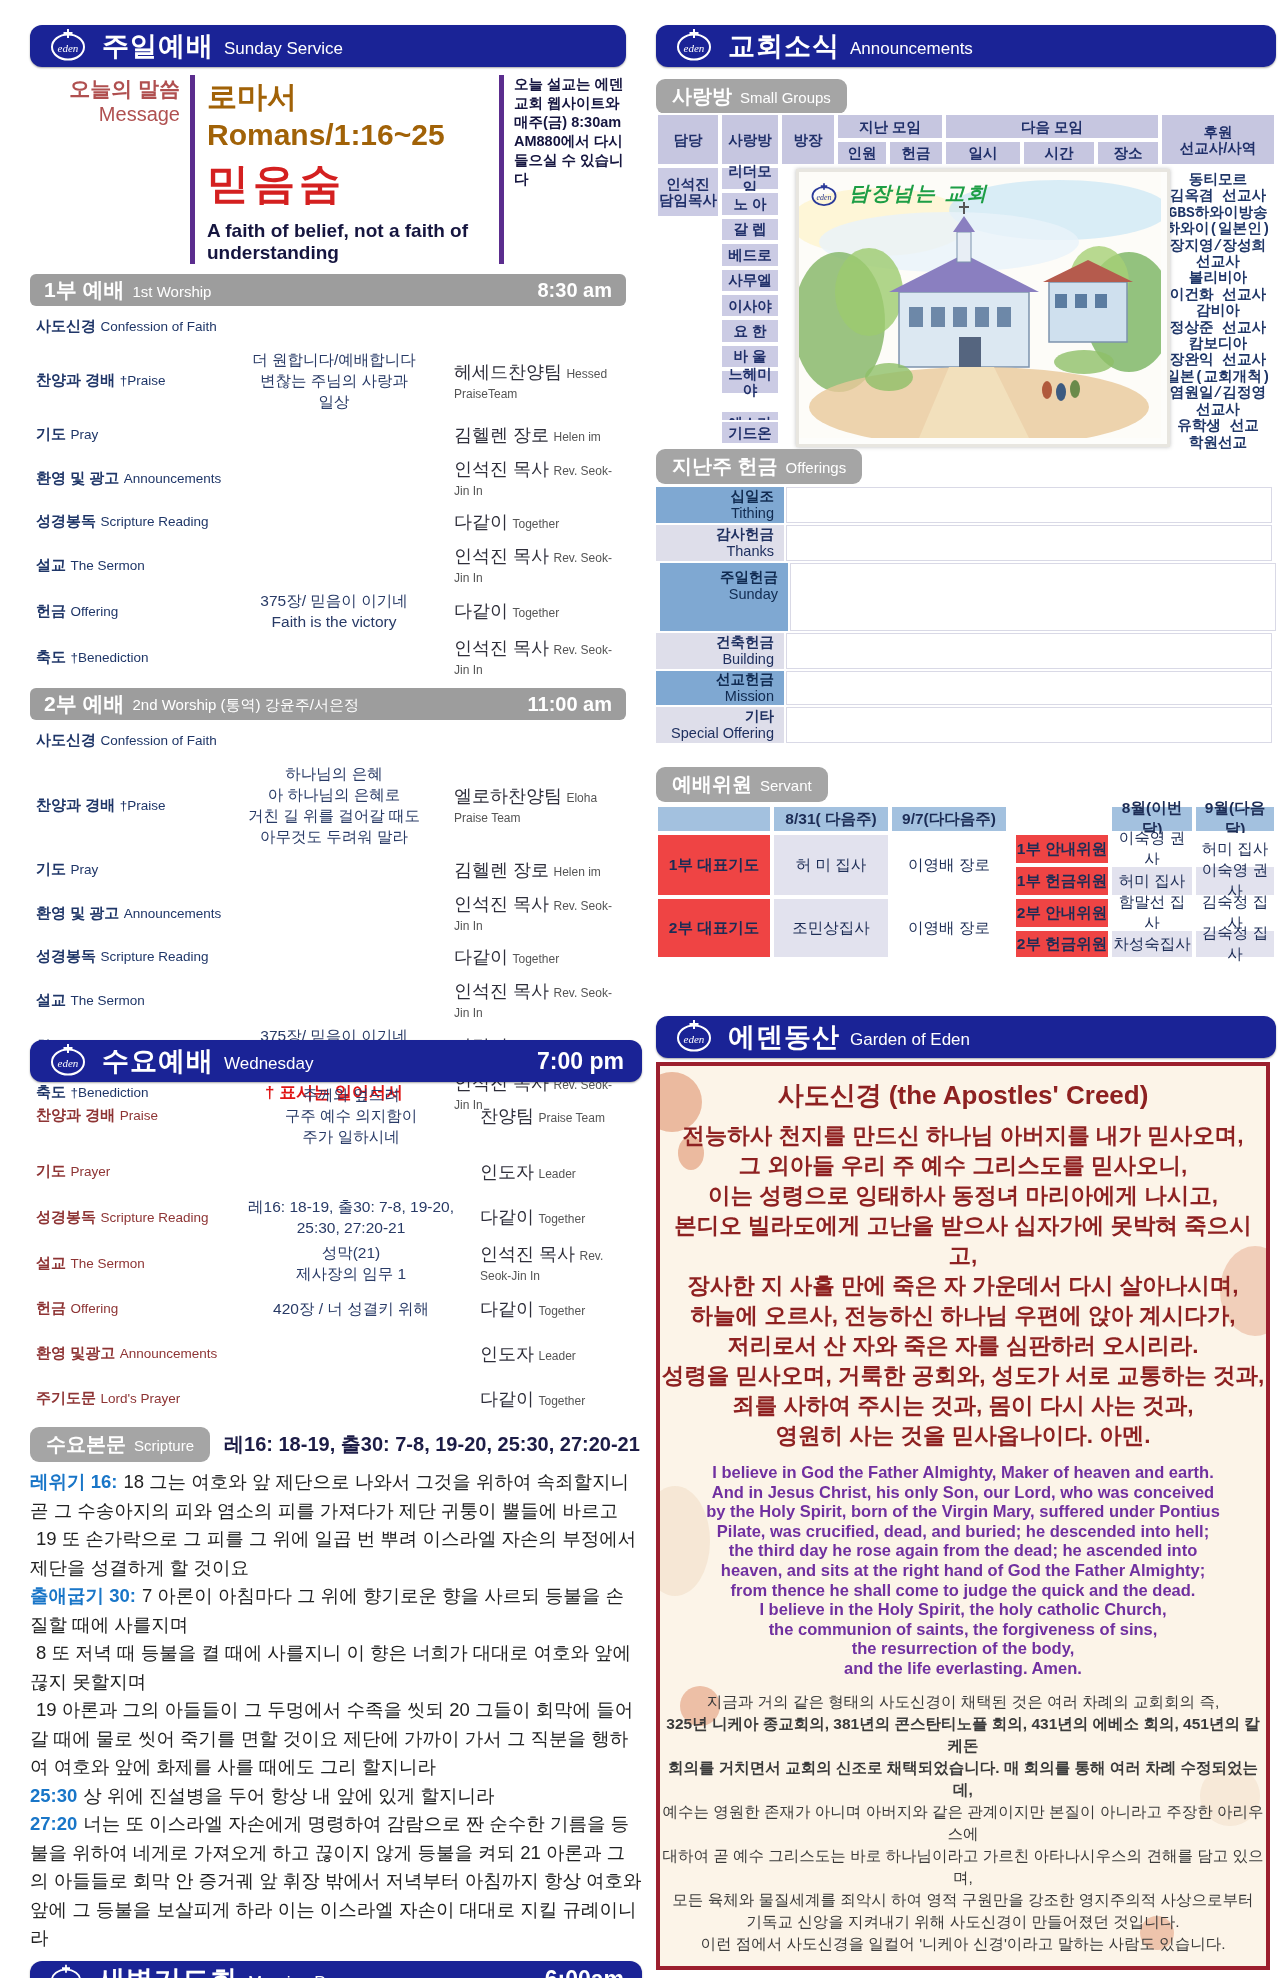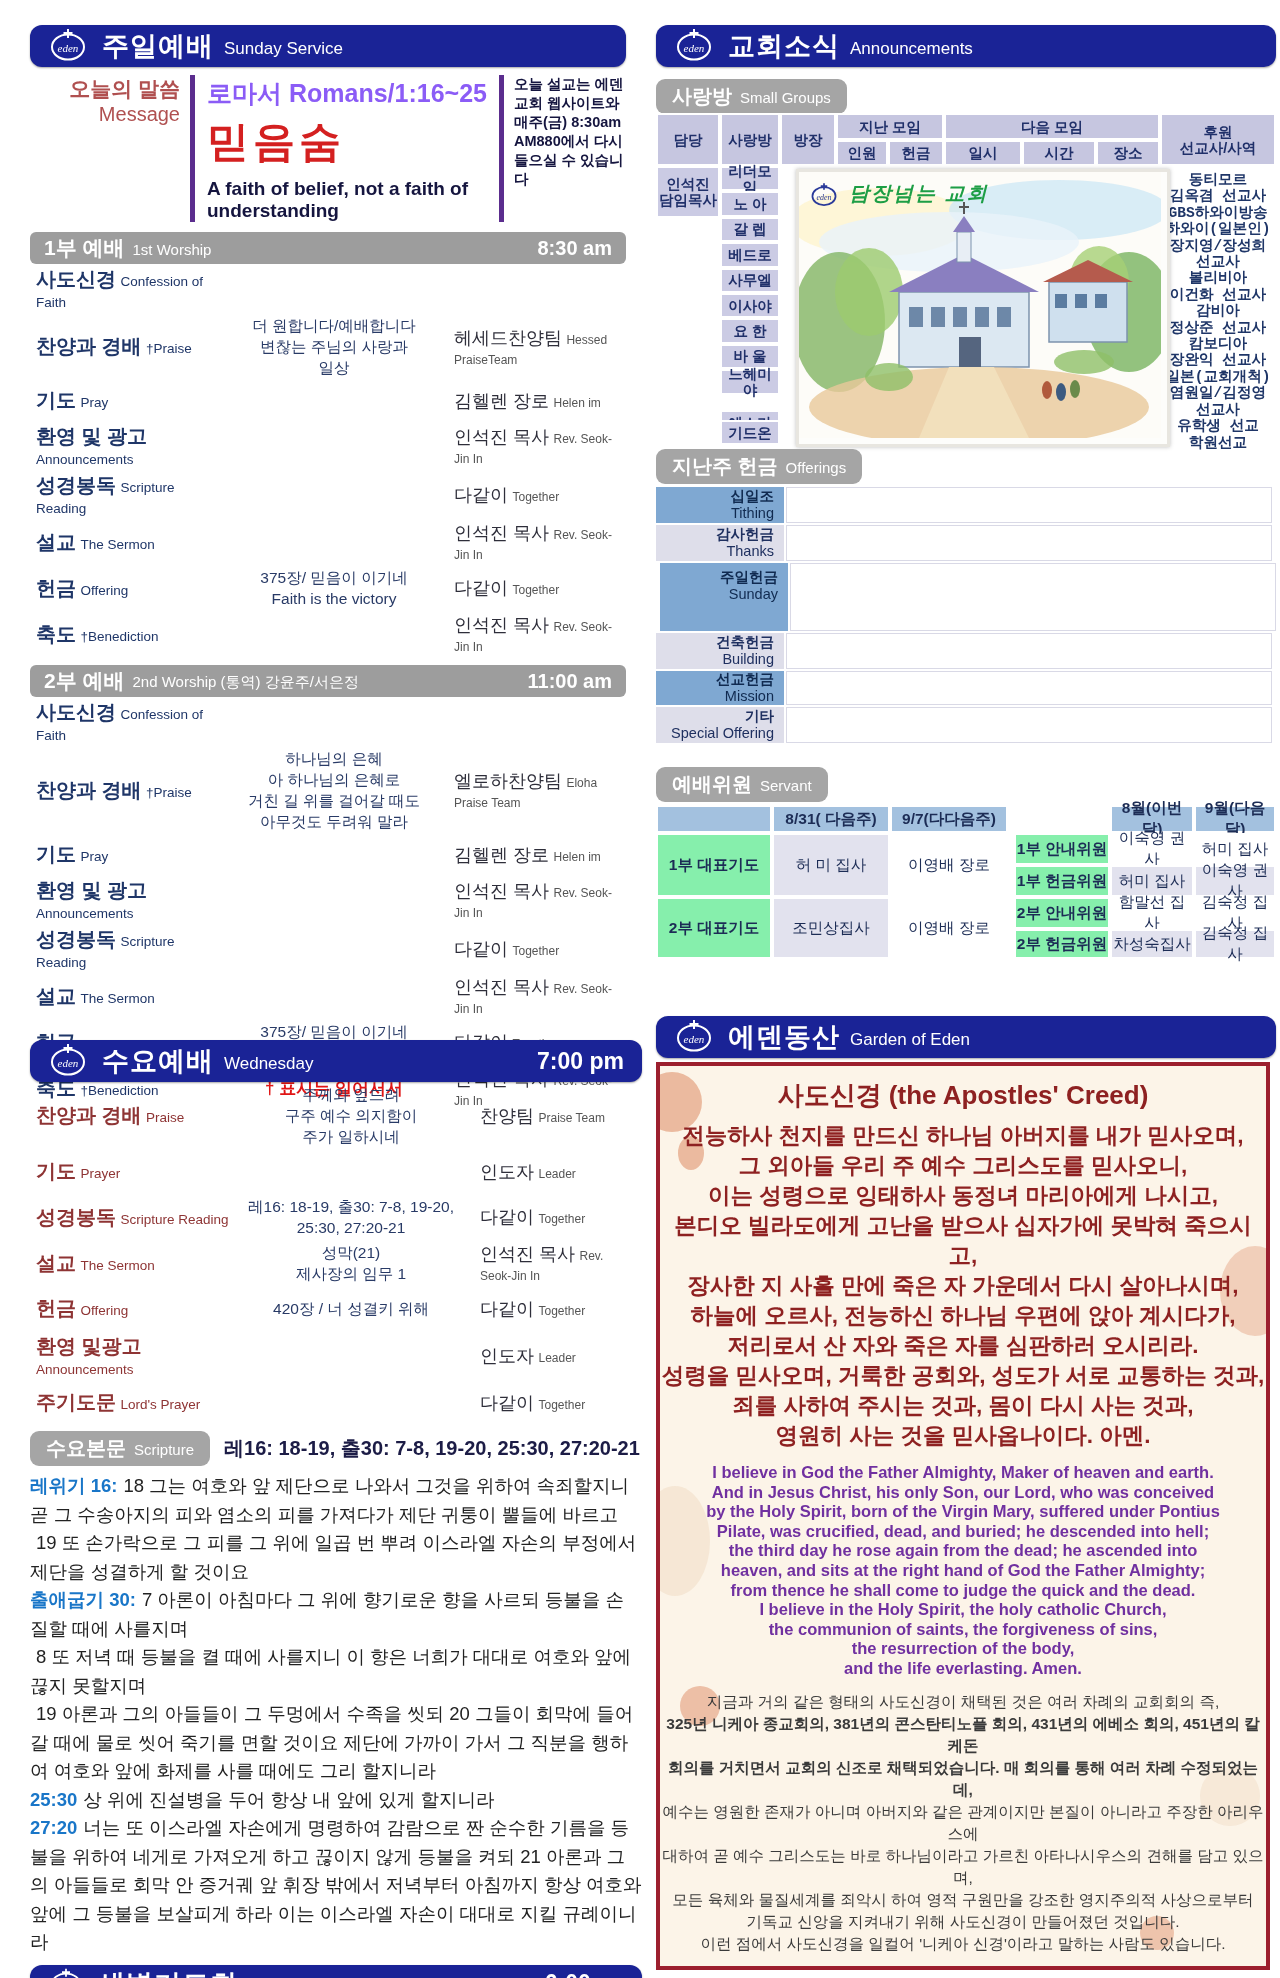--- a/index.html
+++ b/index.html
@@ -21,35 +21,35 @@
   .graybar .time{margin-left:auto;font-size:20px;font-weight:bold;}
   .graytag{display:inline-flex;align-items:baseline;background:#a5a5a5;border-radius:9px;
            color:#fff;padding:4px 16px;}
   .graytag .kt{font-size:20px;font-weight:bold;}
   .graytag .et{font-size:15px;margin-left:8px;}
   
   .srow{display:flex;align-items:center;min-height:37px;padding:2px 6px;}
   .c1{flex:0 0 192px;}
   .c2{flex:0 0 212px;text-align:center;}
   .c3{flex:1;padding-left:14px;}
-  .klabel{font-size:20px;font-weight:bold;color:#1f3668;}
+  .klabel{font-size:15px;font-weight:bold;color:#1f3668;}
   .slabel{font-size:13.5px;color:#1f3668;}
   .wed .klabel,.wed .slabel{color:#8e3434;}
   .center{font-size:15.5px;color:#283a66;white-space:pre-line;line-height:21px;}
   .centerred{font-size:17px;color:#e01515;font-weight:bold;}
   .kperson{font-size:18px;color:#2e2e3a;}
   .sperson{font-size:12px;color:#555;}
   
   .msg{display:flex;margin:8px 0 10px 0;}
   .msg .who{flex:0 0 150px;text-align:right;padding-right:10px;color:#b05050;}
   .msg .who .l1{font-size:21px;font-weight:bold;}
   .msg .who .l2{font-size:20px;}
   .vbar{flex:0 0 5px;background:#5b2d8e;}
   .msg .mid{flex:1;padding:2px 10px 0 12px;}
-  .passage{font-size:25px;color:#8b5cf6;font-weight:bold;}
+  .passage{font-size:30px;color:#a16207;font-weight:bold;}
   .sermon-title{font-size:42px;color:#d42020;font-weight:bold;letter-spacing:4px;margin:4px 0 8px 0;}
   .subtitle-en{font-size:19px;color:#15153f;font-weight:bold;}
   .msg .note{flex:0 0 112px;padding-left:10px;font-size:14.5px;font-weight:bold;color:#15153f;line-height:19px;}
   
   .gt{position:absolute;}
   .cell{position:absolute;background:#c6c6e0;color:#20306a;display:flex;align-items:center;
         justify-content:center;font-size:14.5px;font-weight:bold;border:2px solid #fff;
         box-sizing:border-box;text-align:center;white-space:pre-line;line-height:16px;}
   .cell.body{background:#cbcbe4;}
   .mission{position:absolute;background:#fff;color:#1f3668;font-size:14.6px;font-weight:bold;
@@ -63,21 +63,21 @@
   .offlabel{position:absolute;left:0;top:0;bottom:0;width:128px;display:flex;flex-direction:column;
             justify-content:center;align-items:flex-end;padding-right:10px;box-sizing:border-box;
             font-size:14.5px;line-height:17px;color:#1f3060;text-align:right;}
   .offlabel.hl{background:#7fa8d2;color:#102a50;}
   .offlabel.lt{background:#dedeea;}
   .offval{position:absolute;left:130px;right:0;top:0;bottom:0;background:#fff;border:1px solid #d9d9e6;box-sizing:border-box;}
   
   .sv .cell2{position:absolute;display:flex;align-items:center;justify-content:center;
              font-size:15.5px;color:#1c2c55;border:2px solid #fff;box-sizing:border-box;text-align:center;}
   .sv .h{background:#a3c1df;font-weight:bold;}
-  .sv .lab{background:#86efac;font-weight:bold;}
+  .sv .lab{background:#ef4444;font-weight:bold;}
   .sv .v0{background:#ffffff;}
   .sv .v1{background:#e2e2ee;}
   
   .scr-head{display:flex;align-items:center;margin-top:6px;}
   .scr-ref{font-size:20px;font-weight:bold;color:#1c1c46;margin-left:14px;}
   .scr-body{margin-top:6px;font-size:18.5px;line-height:28.5px;color:#222;}
   .scr-body .bref{color:#1976c8;font-weight:bold;margin-right:6px;}
   
   .creedbox{position:absolute;left:0;top:46px;width:614px;height:908px;background:#fcf4e8;
             border:4px solid #9c1f2e;box-sizing:border-box;overflow:hidden;}

